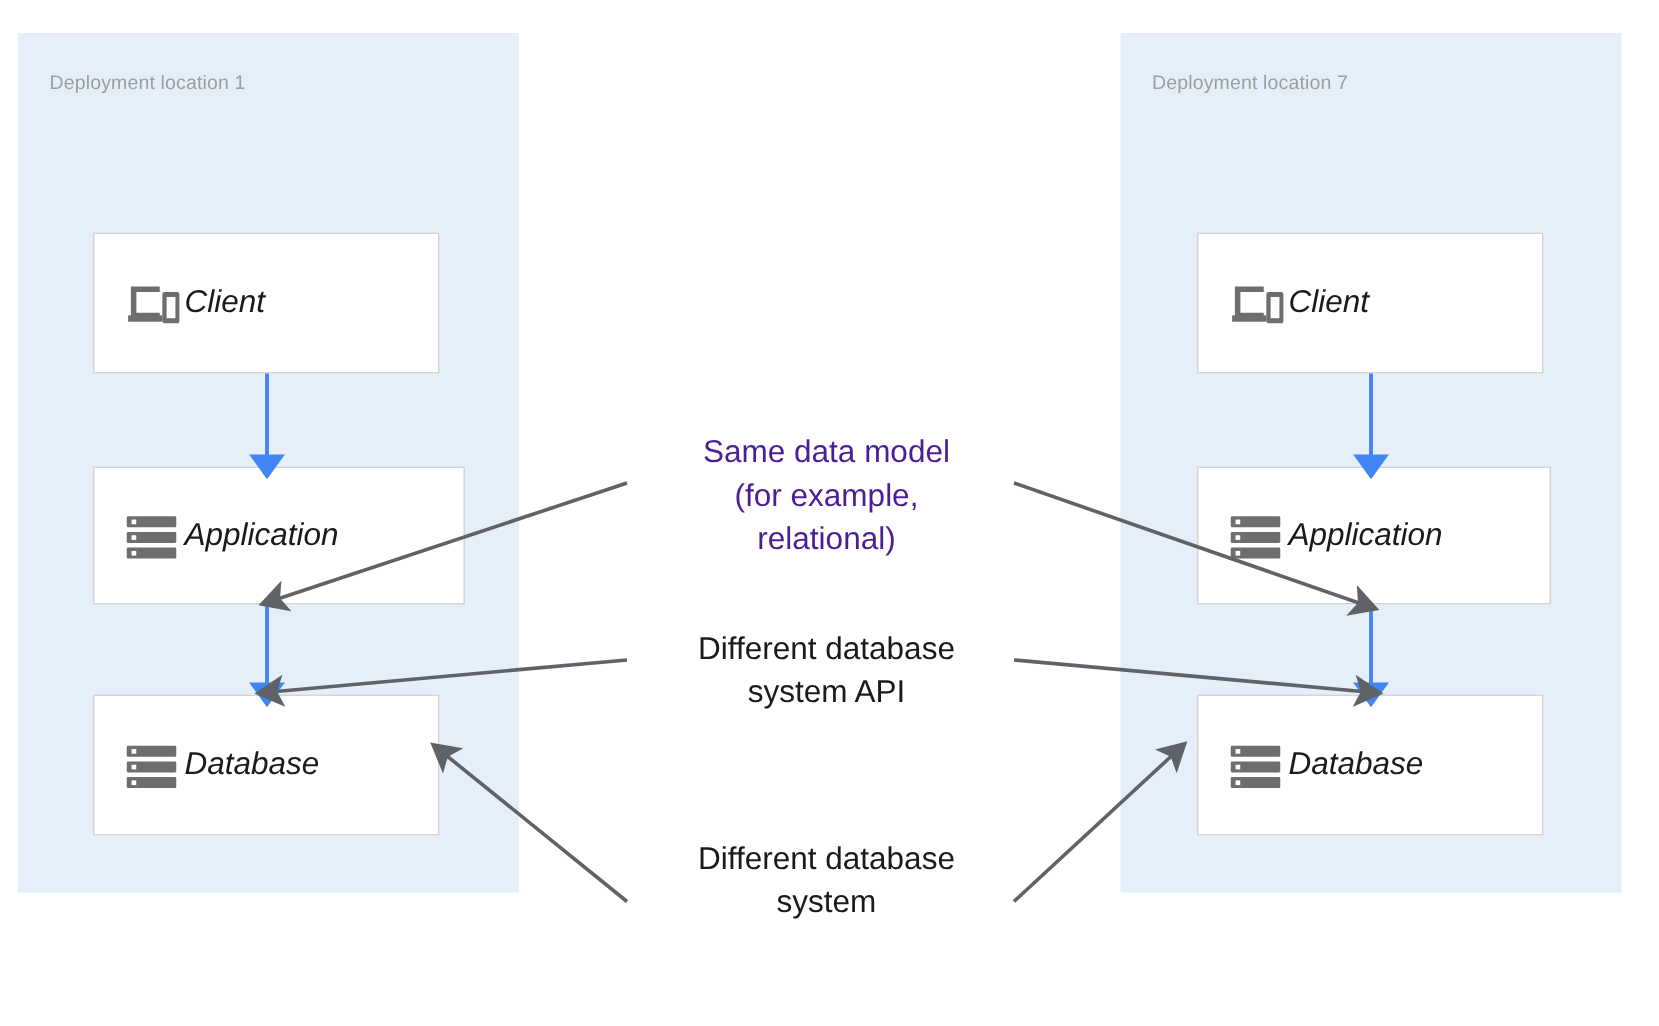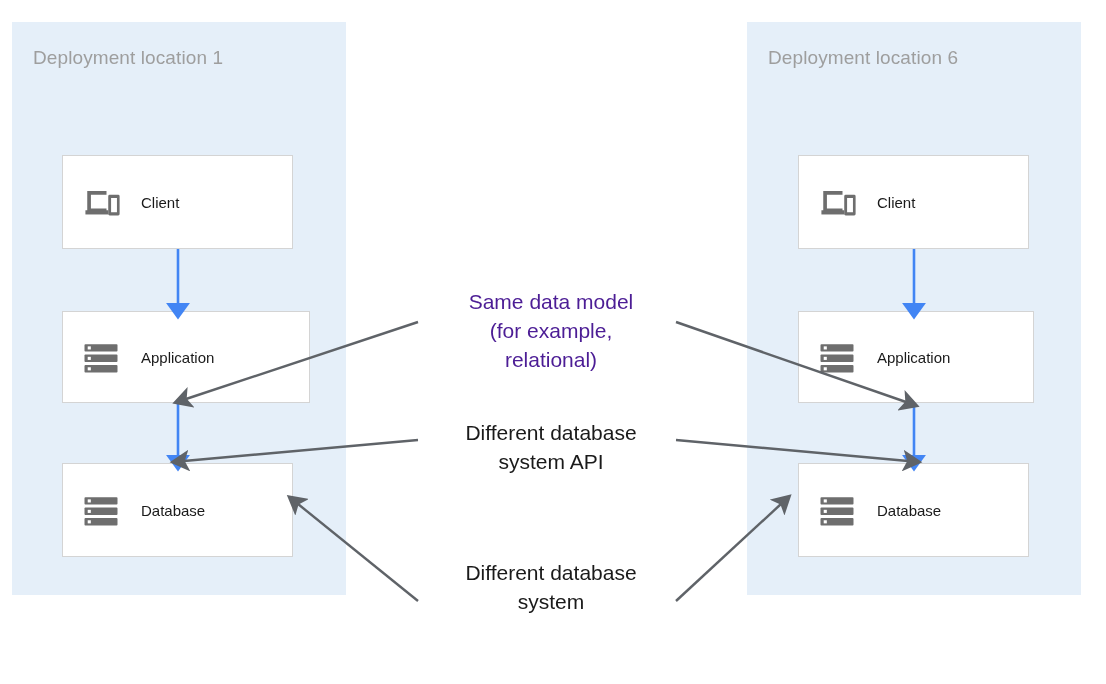--- a/index.html
+++ b/index.html
@@ -19,45 +19,45 @@
     left: 0; top: 0;
     width: 1106px;
     height: 684px;
   }
   .zone {
     position: absolute;
     background: #e5eff9;
   }
   .zone-title {
     position: absolute;
-    font-size: 19px;
+    font-size: 13px;
     color: #9e9e9e;
     letter-spacing: 0.1px;
     white-space: nowrap;
   }
   .node-box {
     position: absolute;
     background: #ffffff;
     border: 1px solid #d4d4d4;
     box-sizing: border-box;
     display: flex;
     align-items: center;
   }
   .node-icon {
     width: 44px;
     height: 44px;
     margin-left: 16px;
     flex: 0 0 auto;
     display: block;
   }
   .node-label {
-    font-size: 15px;
+    font-size: 21px;
     color: #1a1a1a;
-    margin-left: 18px;
     white-space: nowrap;
+    font-style: italic;
   }
   .annotation {
     position: absolute;
     font-size: 21px;
     line-height: 29px;
     color: #1a1a1a;
     text-align: center;
     white-space: pre-line;
   }
   svg.overlay {
@@ -78,21 +78,21 @@
 <body>
 
 <div id="diagram-root">
 
   <svg class="overlay under" viewBox="0 0 1106 684" xmlns="http://www.w3.org/2000/svg"></svg>
 
   <div id="zones-container">
       <div class="zone" style="left: 12px; top: 22px; width: 334px; height: 573px; background: rgb(229, 239, 249);"></div>
       <div class="zone-title" style="left: 33px; top: 47px; color: rgb(158, 158, 158);">Deployment location 1</div>
       <div class="zone" style="left: 747px; top: 22px; width: 334px; height: 573px; background: rgb(229, 239, 249);"></div>
-      <div class="zone-title" style="left: 768px; top: 47px; color: rgb(158, 158, 158);">Deployment location 6</div>
+      <div class="zone-title" style="left: 768px; top: 47px; color: rgb(158, 158, 158);">Deployment location 7</div>
     </div>
   <div id="nodes-container">
       <div class="node-box" style="left: 62px; top: 155px; width: 231px; height: 94px; background: rgb(255, 255, 255); border-color: rgb(212, 212, 212);">
         <svg class="node-icon" viewBox="0 0 48 48">
           <path d="M9 12 h21 v4 H13 v15 h17 v4 H9 z" fill="#6e6e6e"></path>
           <rect x="7" y="33" width="25" height="4.6" fill="#6e6e6e"></rect>
           <path d="M33.5 16 h9.2 a1.6 1.6 0 0 1 1.6 1.6 v19.5 a1.6 1.6 0 0 1 -1.6 1.6 h-9.2 a1.6 1.6 0 0 1 -1.6 -1.6 v-19.5 a1.6 1.6 0 0 1 1.6 -1.6 z M35 19.6 v15.5 h6.4 v-15.5 z" fill="#6e6e6e" fill-rule="evenodd"></path>
         </svg>
         <span class="node-label" style="color: rgb(26, 26, 26);">Client</span>
       </div>

